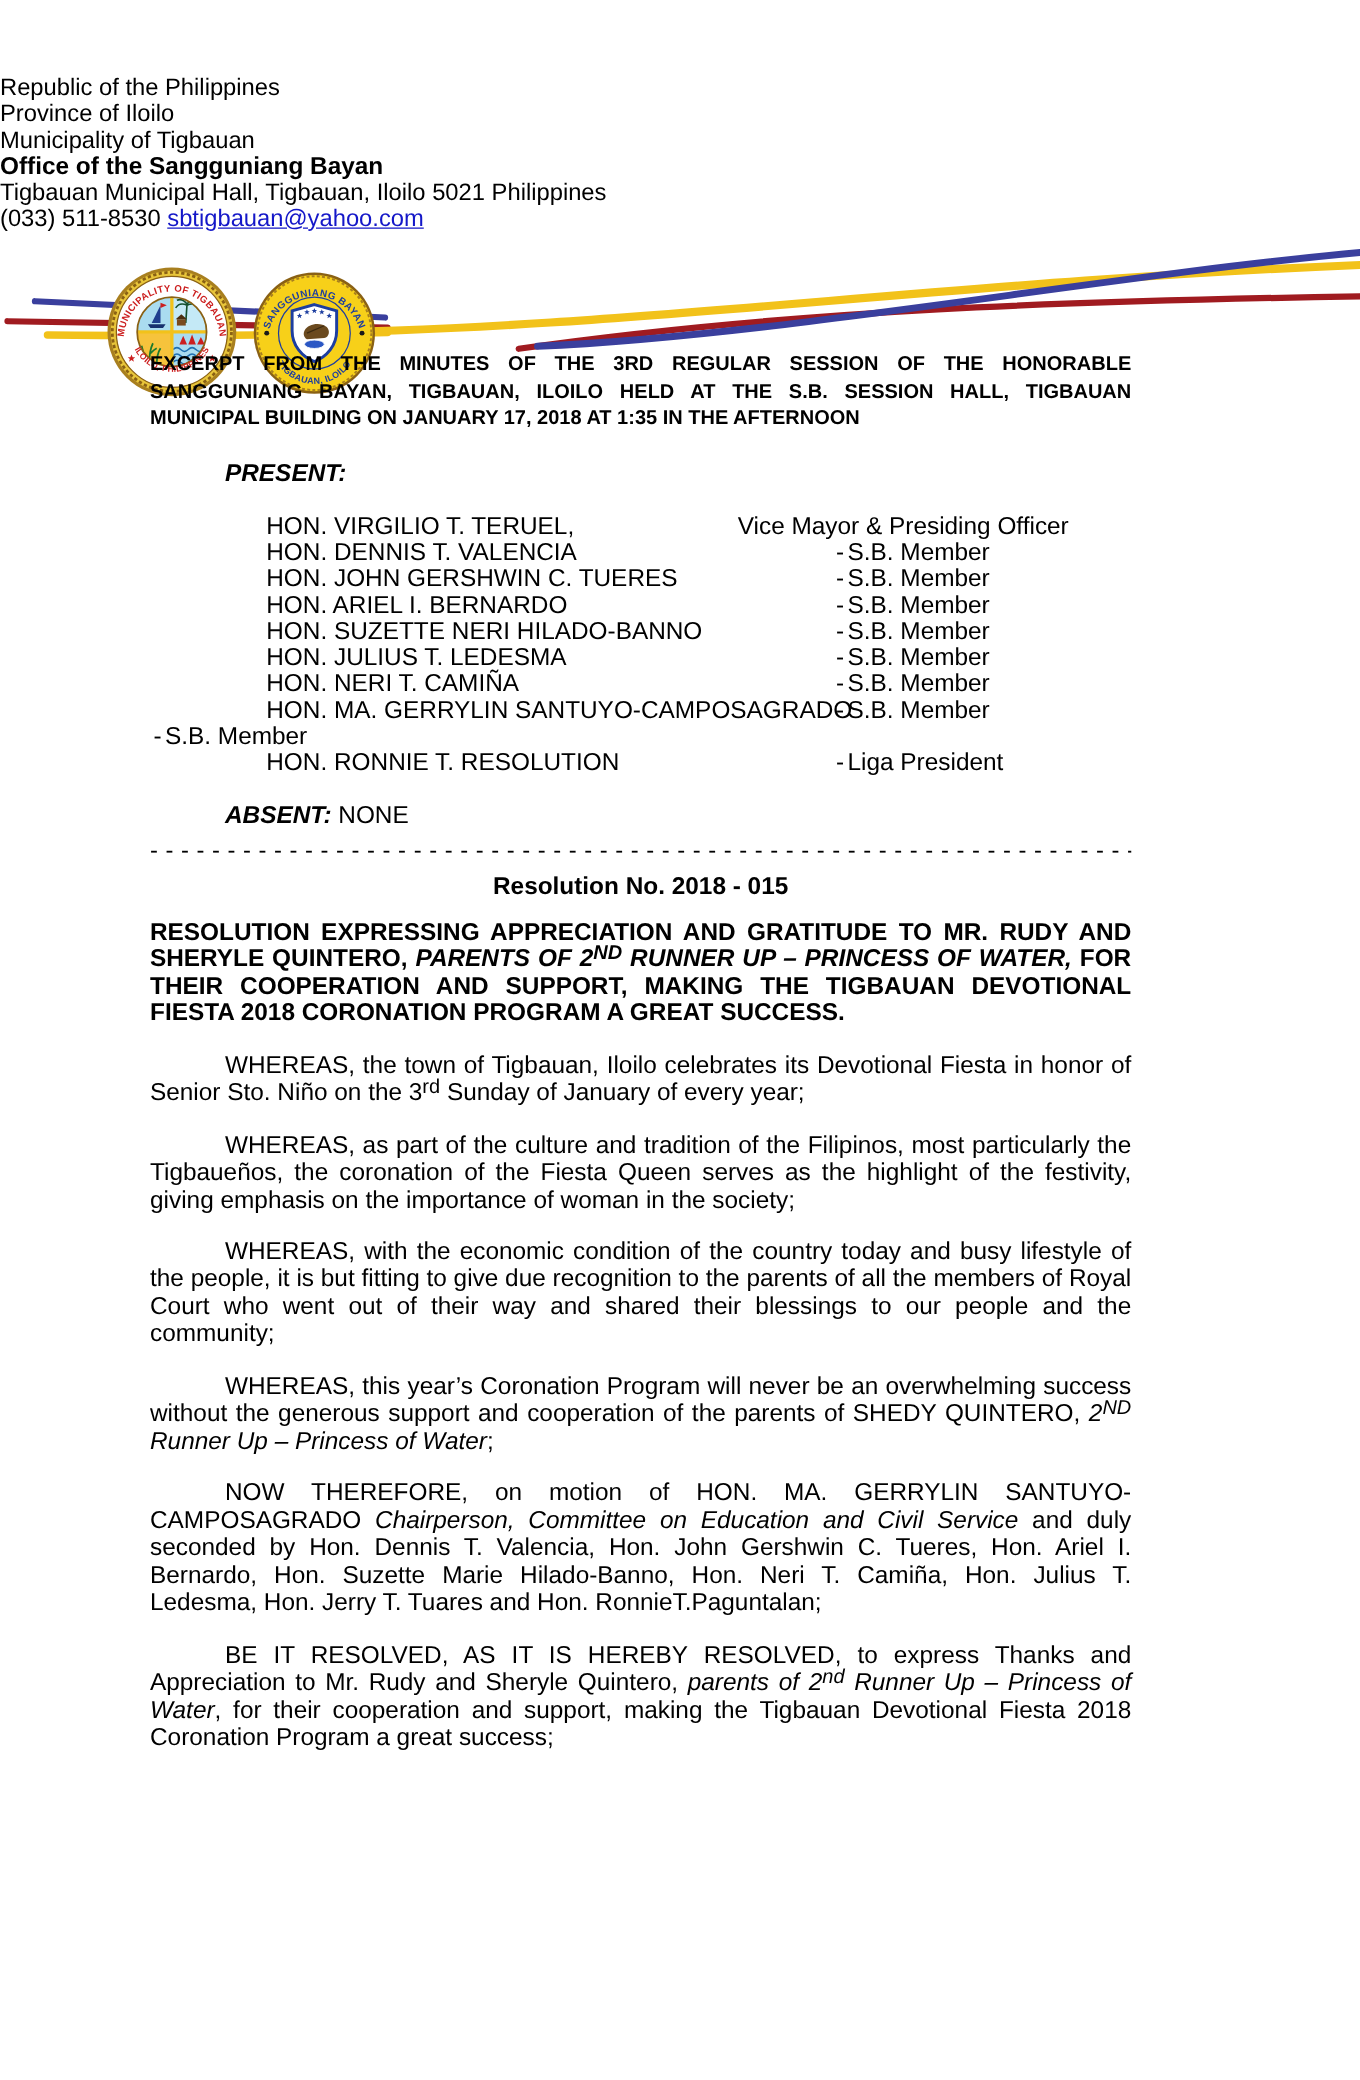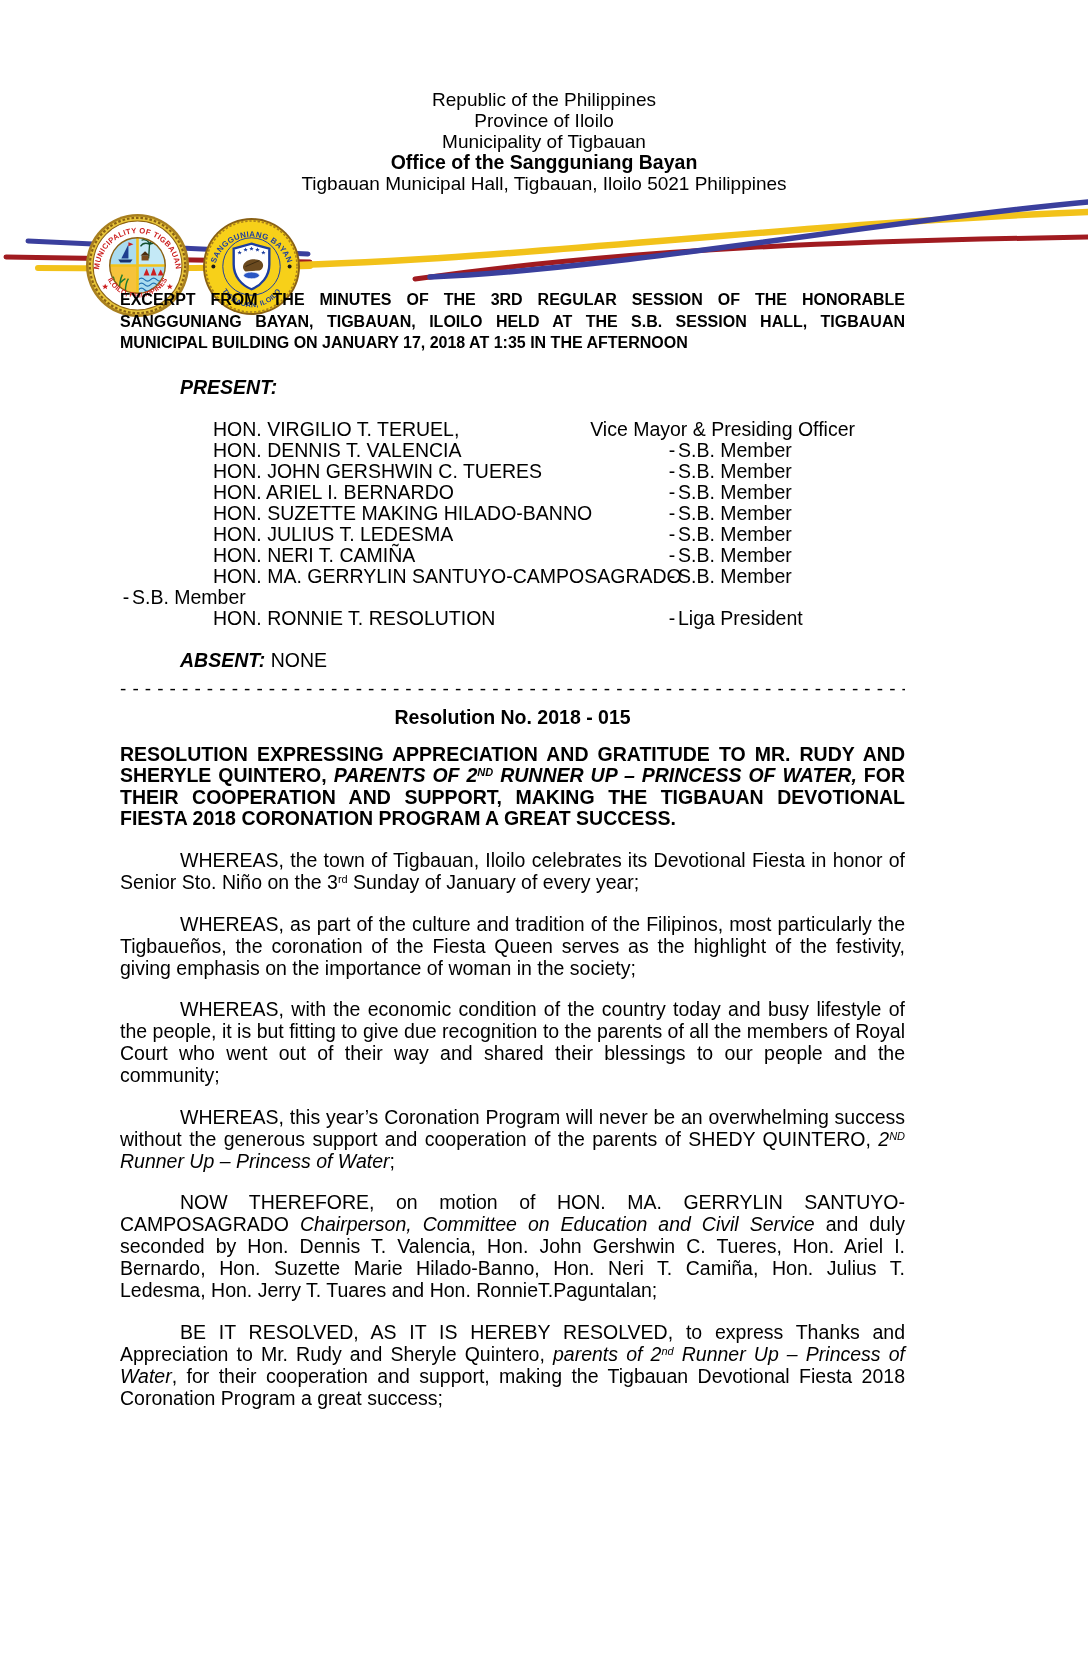--- a/index.html
+++ b/index.html
@@ -1,20 +1,20 @@
 <!DOCTYPE html>
 <html><head>
 <meta charset="utf-8">
 <style>
   html,body{margin:0;padding:0;}
   body{
     width:1088px;height:1664px;background:#ffffff;color:#000;
     font-family:"Liberation Sans", sans-serif;position:relative;overflow:hidden;
   }
-  .letterhead{padding-top:89px;text-align:center;font-size:19px;line-height:21px;position:relative;z-index:3;}
+  .letterhead{padding-top:60px;font-size:19px;line-height:21px;position:relative;z-index:3;}
   .letterhead .office{font-weight:bold;font-size:19.5px;}
   .email-link{color:#1417c8;text-decoration:underline;cursor:pointer;}
   .deco{position:absolute;left:0;top:195px;width:1088px;height:135px;z-index:1;}
   .seal{position:absolute;z-index:2;}
   .seal.muni{left:85px;top:213px;width:105px;height:105px;}
   .seal.sb{left:202px;top:217px;width:99px;height:99px;}
   .content{padding:0 183px 0 120px;position:relative;z-index:3;}
   .excerpt{margin-top:95px;font-size:16px;line-height:21.5px;text-align:justify;font-weight:bold;}
   .present-label,.absent-line{margin-left:60px;font-size:19.5px;}
   .present-label{margin-top:22px;font-weight:bold;font-style:italic;}
@@ -25,21 +25,21 @@
   .row .pos{flex:1;text-align:left;padding-right:28px;white-space:nowrap;}
   .row.first .pos{text-align:right;padding-right:50px;}
   .absent-line{margin-top:20px;}
   .absent-line .lab{font-weight:bold;font-style:italic;}
   .separator{margin-top:6px;font-size:19px;line-height:21px;white-space:nowrap;overflow:hidden;letter-spacing:0.4px;}
   .res-no{margin-top:8px;text-align:center;font-weight:bold;font-size:19.5px;line-height:21px;}
   .res-title{margin-top:16px;font-size:19.5px;line-height:21.5px;font-weight:bold;text-align:justify;}
   .para{margin-top:14px;font-size:19.5px;line-height:22px;text-align:justify;text-indent:60px;}
   .b{font-weight:normal;}
   .i{font-style:italic;}
-  sup{font-size:11px;line-height:0;vertical-align:6px;}
+  sup{font-size:16px;line-height:0;vertical-align:6px;}
   .seal text{font-family:"Liberation Sans", sans-serif;}
 </style>
 </head>
 <body>
 
 <svg class="deco" viewBox="0 0 1088 135" preserveAspectRatio="none">
   <path d="M 28 46 C 140 52, 240 56, 308 59" stroke="#3a3f9d" stroke-width="5" fill="none" stroke-linecap="round"></path>
   <path d="M 6 62 C 120 64, 220 66, 310 67" stroke="#a01b20" stroke-width="5" fill="none" stroke-linecap="round"></path>
   <path d="M 38 73 C 150 74, 240 73, 310 71" stroke="#f2c21a" stroke-width="6" fill="none" stroke-linecap="round"></path>
   <path d="M 415 84 C 640 52, 860 46, 1088 42" stroke="#a01b20" stroke-width="5" fill="none" stroke-linecap="round"></path>
@@ -119,20 +119,21 @@
     <textPath href="#sbBotArc" startOffset="50%" text-anchor="middle">TIGBAUAN, ILOILO</textPath>
   </text>
 </svg>
 
 <div class="letterhead">
   <div>Republic of the Philippines</div>
   <div>Province of Iloilo</div>
   <div>Municipality of Tigbauan</div>
   <div class="office">Office of the Sangguniang Bayan</div>
   <div>Tigbauan Municipal Hall, Tigbauan, Iloilo 5021 Philippines</div>
+  <div><span>(033) 511-8530 </span><span class="email-link">sbtigbauan@yahoo.com</span></div>
 </div>
 
 <div class="content">
 
   <p class="excerpt">EXCERPT FROM THE MINUTES OF THE 3RD REGULAR SESSION OF THE HONORABLE SANGGUNIANG BAYAN, TIGBAUAN, ILOILO HELD AT THE S.B. SESSION HALL, TIGBAUAN MUNICIPAL BUILDING ON JANUARY 17, 2018 AT 1:35 IN THE AFTERNOON</p>
 
   <div class="present-label">PRESENT:</div>
 
   <div class="roster">
     <div class="row first">
@@ -149,21 +150,21 @@
         <span class="name">HON. JOHN GERSHWIN C. TUERES</span>
         <span class="dash">-</span>
         <span class="pos">S.B. Member</span>
       </div>
     <div class="row">
         <span class="name">HON. ARIEL I. BERNARDO</span>
         <span class="dash">-</span>
         <span class="pos">S.B. Member</span>
       </div>
     <div class="row">
-        <span class="name">HON. SUZETTE MAKING HILADO-BANNO</span>
+        <span class="name">HON. SUZETTE NERI HILADO-BANNO</span>
         <span class="dash">-</span>
         <span class="pos">S.B. Member</span>
       </div>
     <div class="row">
         <span class="name">HON. JULIUS T. LEDESMA</span>
         <span class="dash">-</span>
         <span class="pos">S.B. Member</span>
       </div>
     <div class="row">
         <span class="name">HON. NERI T. CAMIÑA</span>

